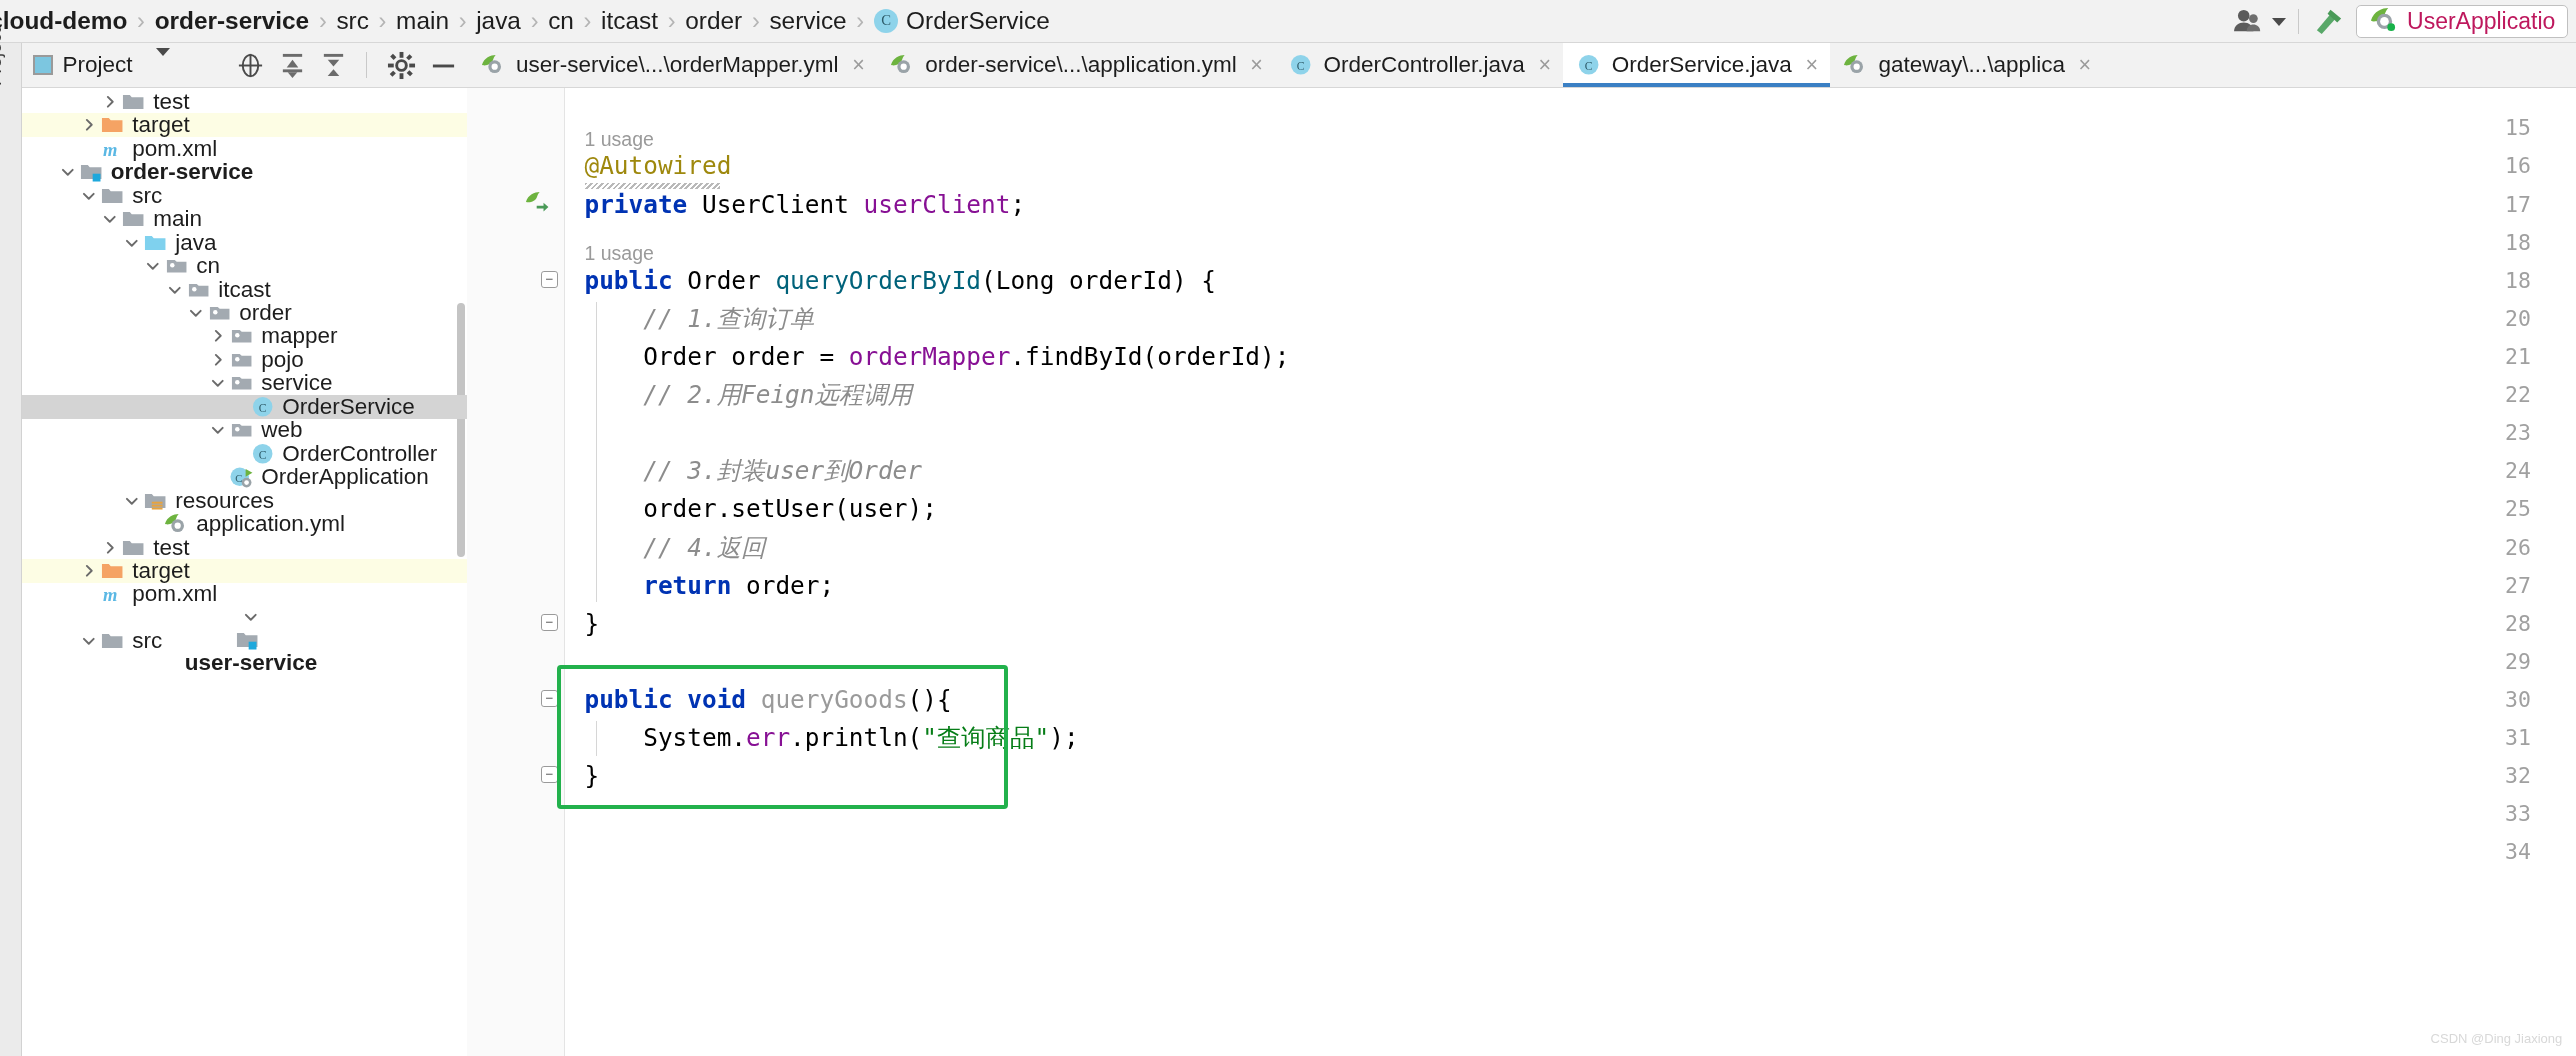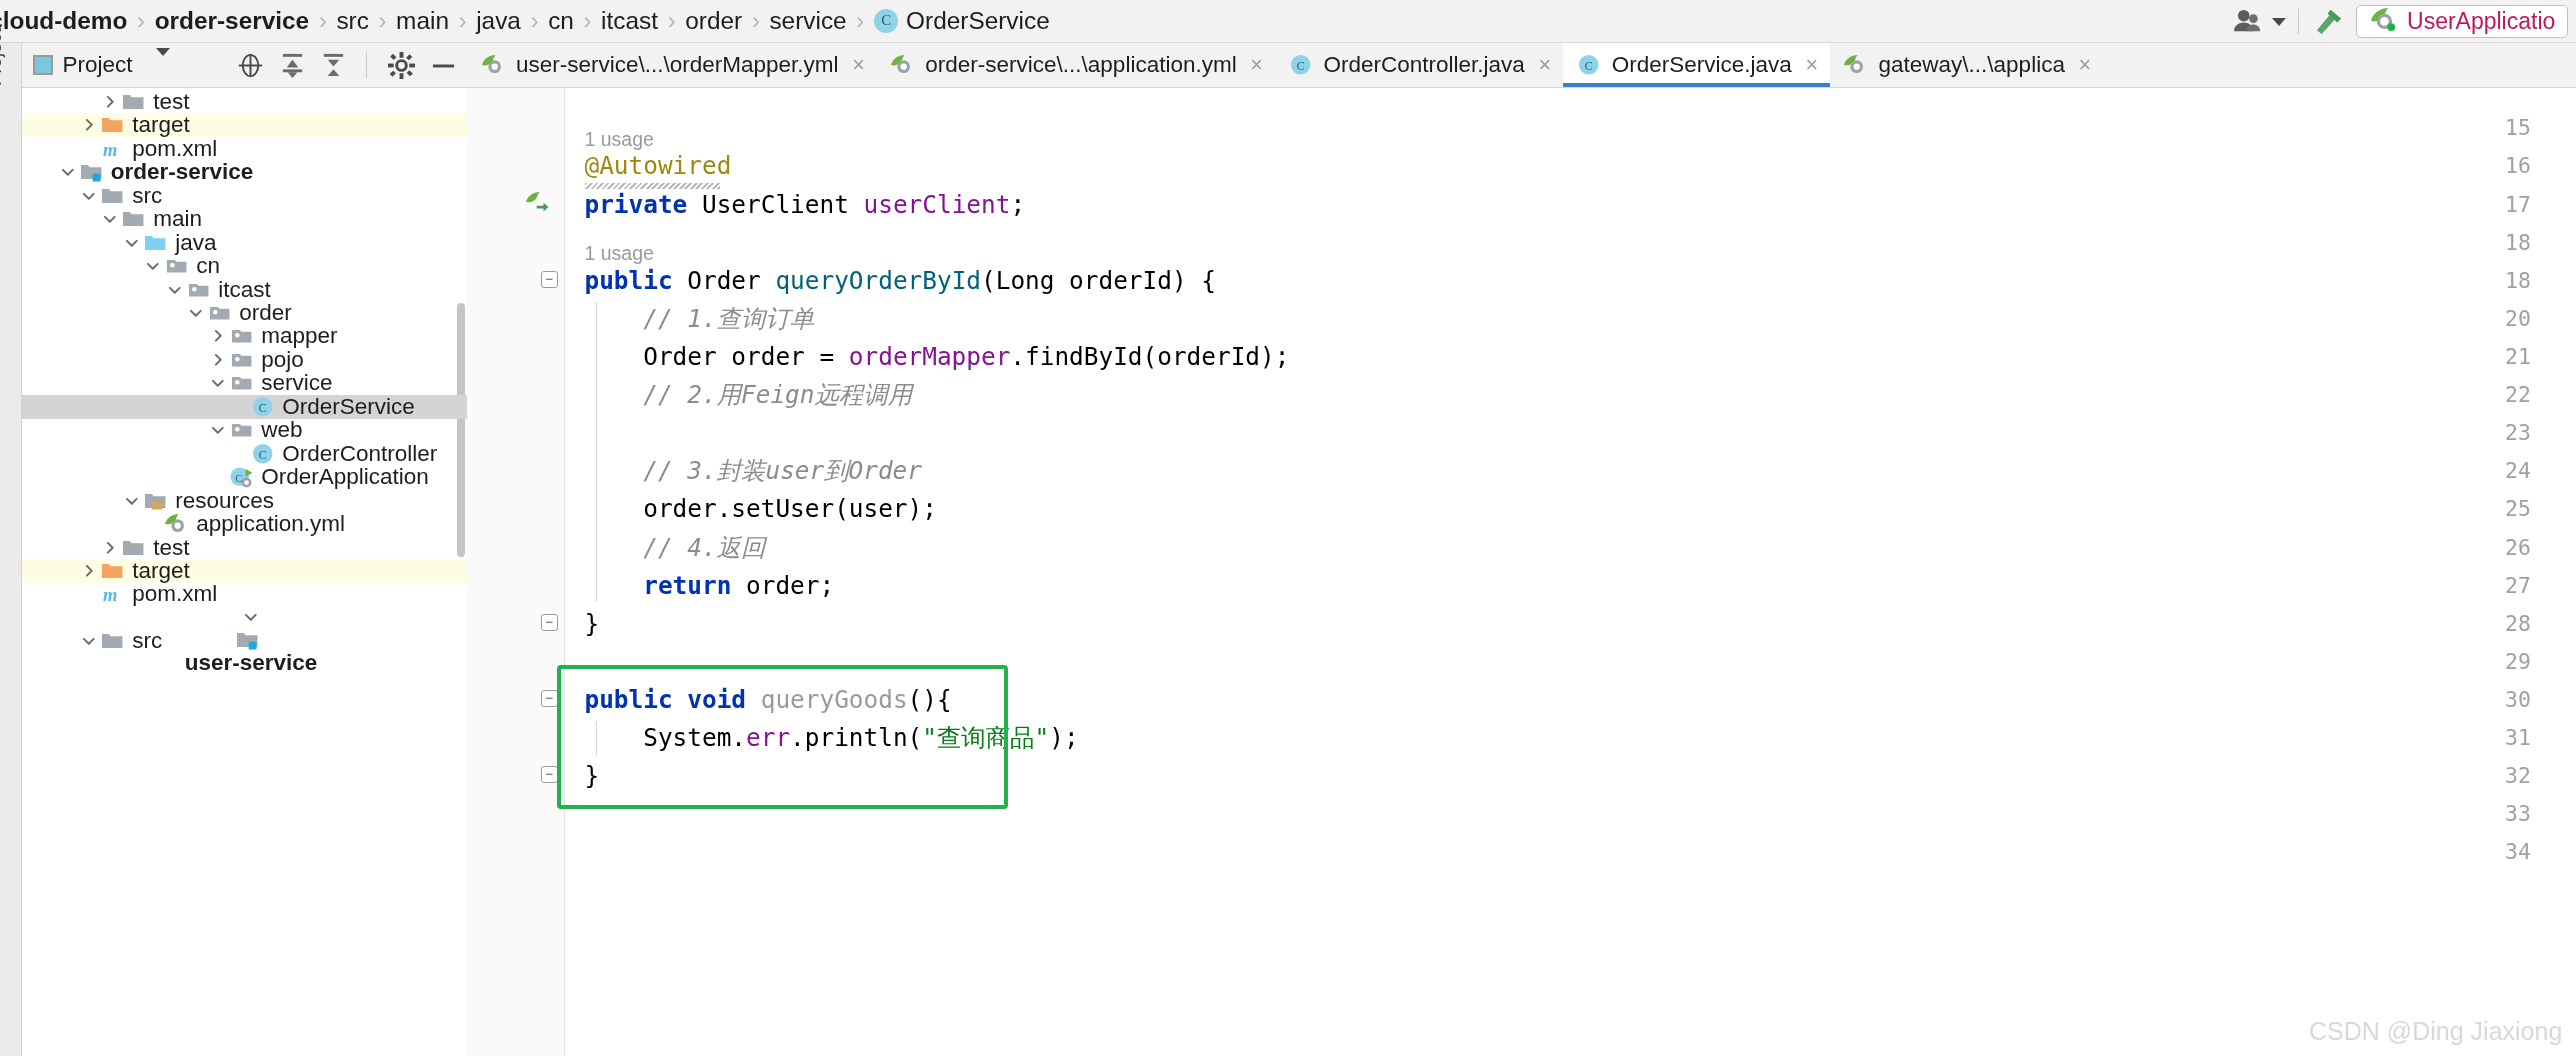--- a/index.html
+++ b/index.html
@@ -137,21 +137,21 @@
   }
 
   
   .squig {
     position: absolute; height: 5.9px;
     background-image: repeating-linear-gradient(135deg, #b9b9b9 0 2px, transparent 2px 3.9px);
   }
 
   .watermark {
     position: absolute; right: 13.7px; bottom: 9.8px;
-    font-size: 25px; color: #d8d8d8; font-family: "Liberation Sans", sans-serif;
+    font-size: 13px; color: #d8d8d8; font-family: "Liberation Sans", sans-serif;
   }
 </style>
 </head>
 <body>
 
 <div class="app">
 
   <div class="crumbbar">
     <div class="crumbs" id="crumbs" style="margin-left: -13.7px;">
         <span class="crumb bold">

